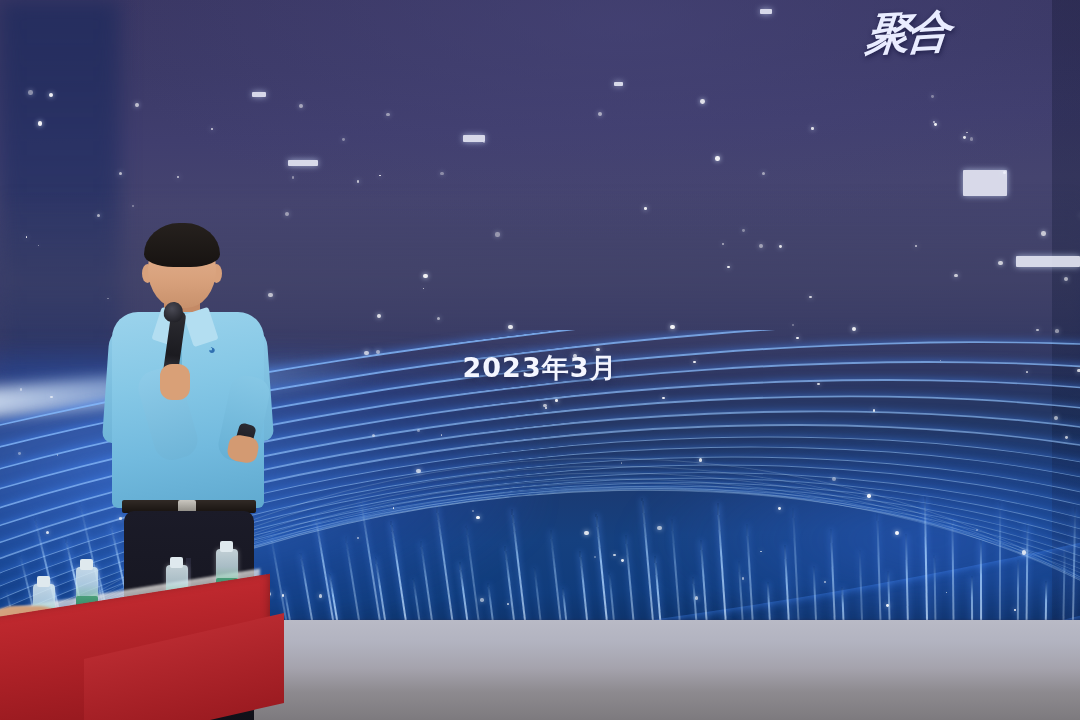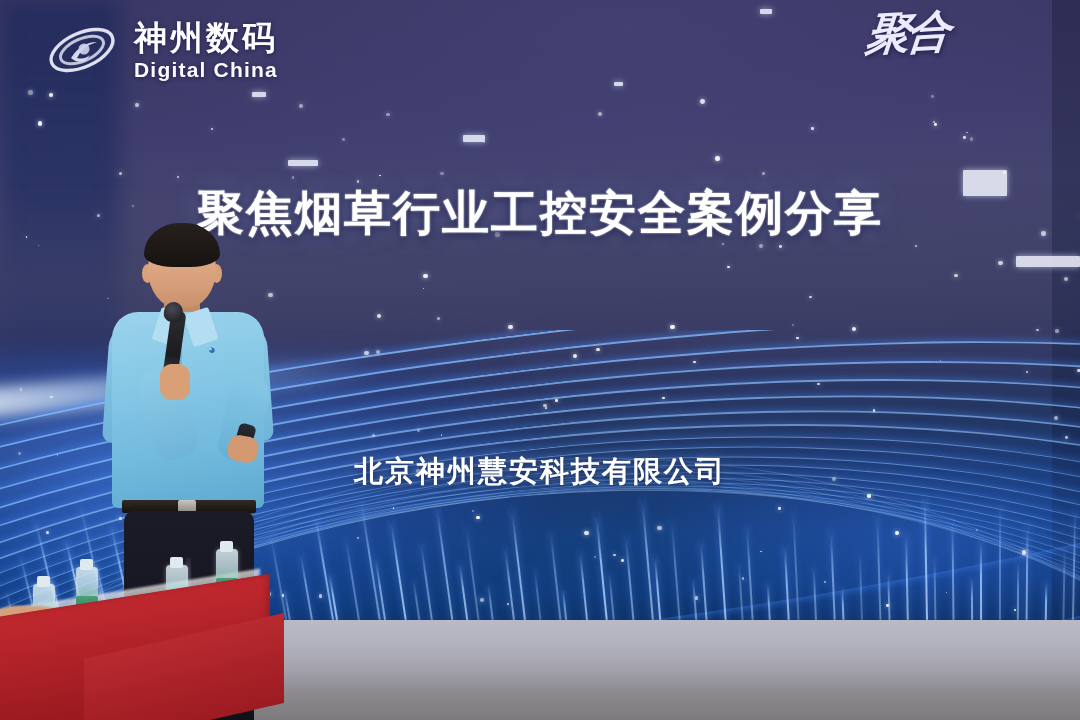--- a/index.html
+++ b/index.html
@@ -694,37 +694,22 @@
       <div class="dot" style="left: 657.427px; top: 525.799px; width: 4.26422px; height: 4.26422px; opacity: 0.66;"></div>
       <div class="speck-bar" style="left: 463px; top: 135px; width: 22px; height: 7px; opacity: 0.85;"></div>
       <div class="speck-bar" style="left: 288px; top: 160px; width: 30px; height: 6px; opacity: 0.85;"></div>
       <div class="speck-bar" style="left: 1016px; top: 256px; width: 64px; height: 11px; opacity: 0.85;"></div>
       <div class="speck-bar" style="left: 963px; top: 170px; width: 44px; height: 26px; opacity: 0.85;"></div>
       <div class="speck-bar" style="left: 760px; top: 9px; width: 12px; height: 5px; opacity: 0.85;"></div>
       <div class="speck-bar" style="left: 614px; top: 82px; width: 9px; height: 4px; opacity: 0.85;"></div>
       <div class="speck-bar" style="left: 252px; top: 92px; width: 14px; height: 5px; opacity: 0.85;"></div>
     </div>
 
-  <div class="slide-title">聚焦烟草行业工控安全案例分享</div>
-  <div class="slide-company">北京神州慧安科技有限公司</div>
-
-  <div class="logo">
-    <svg class="logo-mark" viewBox="0 0 76 64">
-      <g fill="none" stroke="#e8e9f8" stroke-linecap="round">
-        <ellipse cx="38" cy="32" rx="33" ry="17" stroke-width="3.4" transform="rotate(-24 38 32)" opacity="0.95"></ellipse>
-        <ellipse cx="38" cy="32" rx="23" ry="11" stroke-width="3" transform="rotate(-24 38 32)" opacity="0.8"></ellipse>
-      </g>
-      <path d="M27 40 q10 -16 26 -16 q-14 4 -20 16 q7 2 13 -3 q-8 12 -19 3 z" fill="#dfe1f5" opacity="0.95"></path>
-      <circle cx="40" cy="31" r="5.5" fill="#cfd3ef" opacity="0.9"></circle>
-    </svg>
-    <div class="logo-text-wrap">
-      <span class="logo-cn">神州数码</span>
-      <span class="logo-en">Digital China</span>
-    </div>
-  </div>
+  <div class="slide-date">2023年3月</div>
+
 
   <div class="slogan">
     <div class="slogan-brush">聚合</div>
   </div>
 
   <div class="floor-edge"></div>
   <div class="floor"></div>
 
   <div class="presenter">
     <div class="p-shoulder-l"></div>

